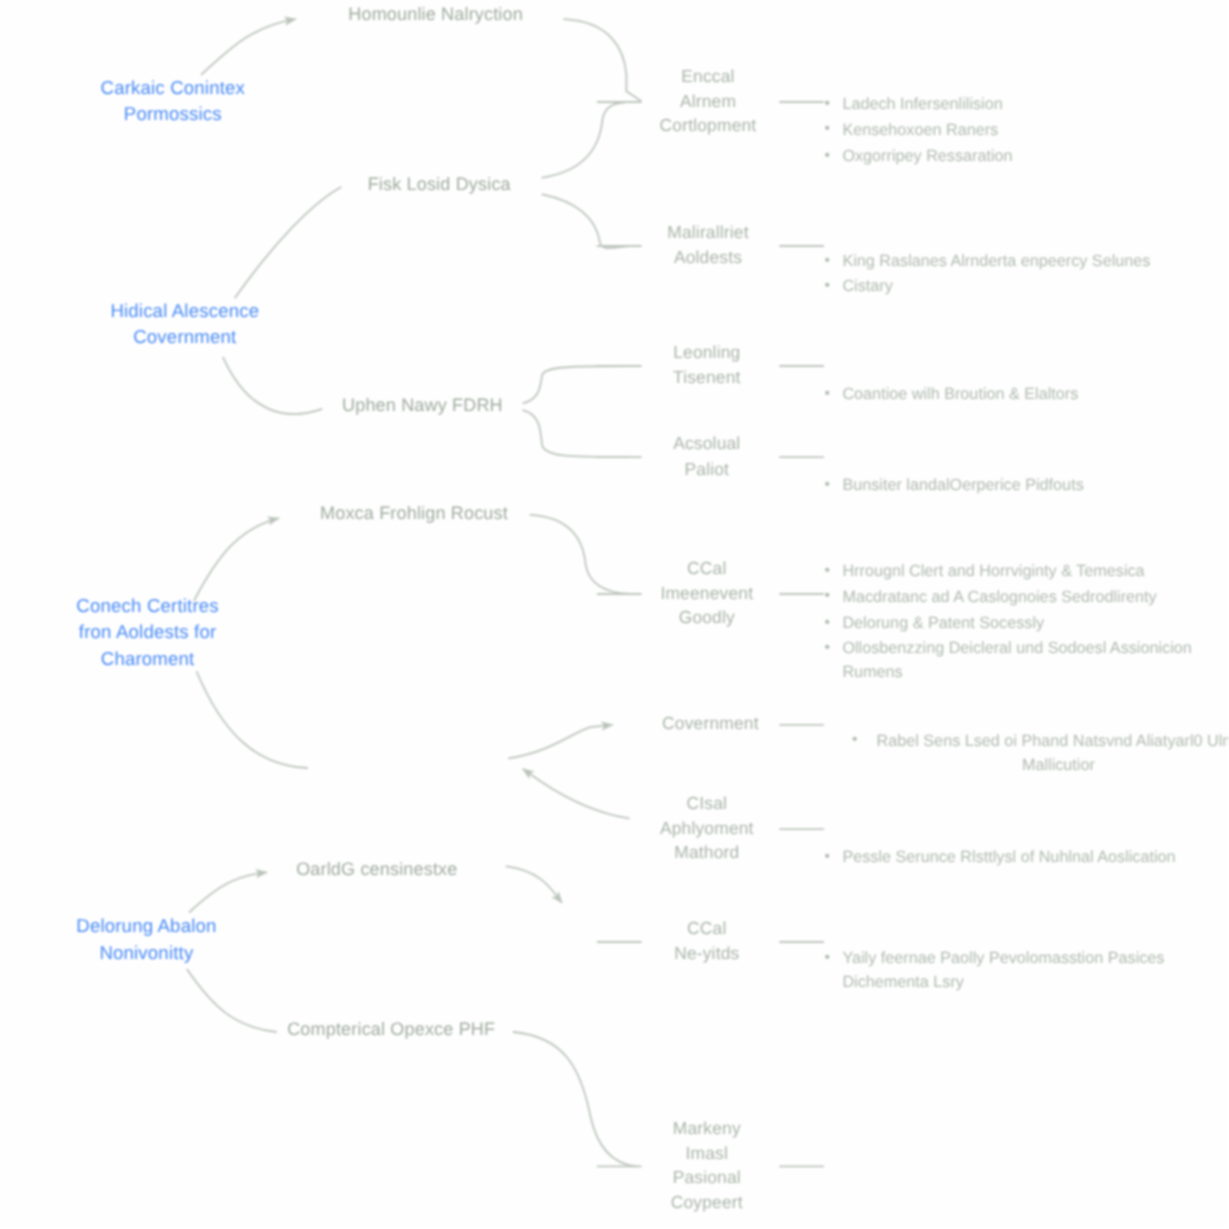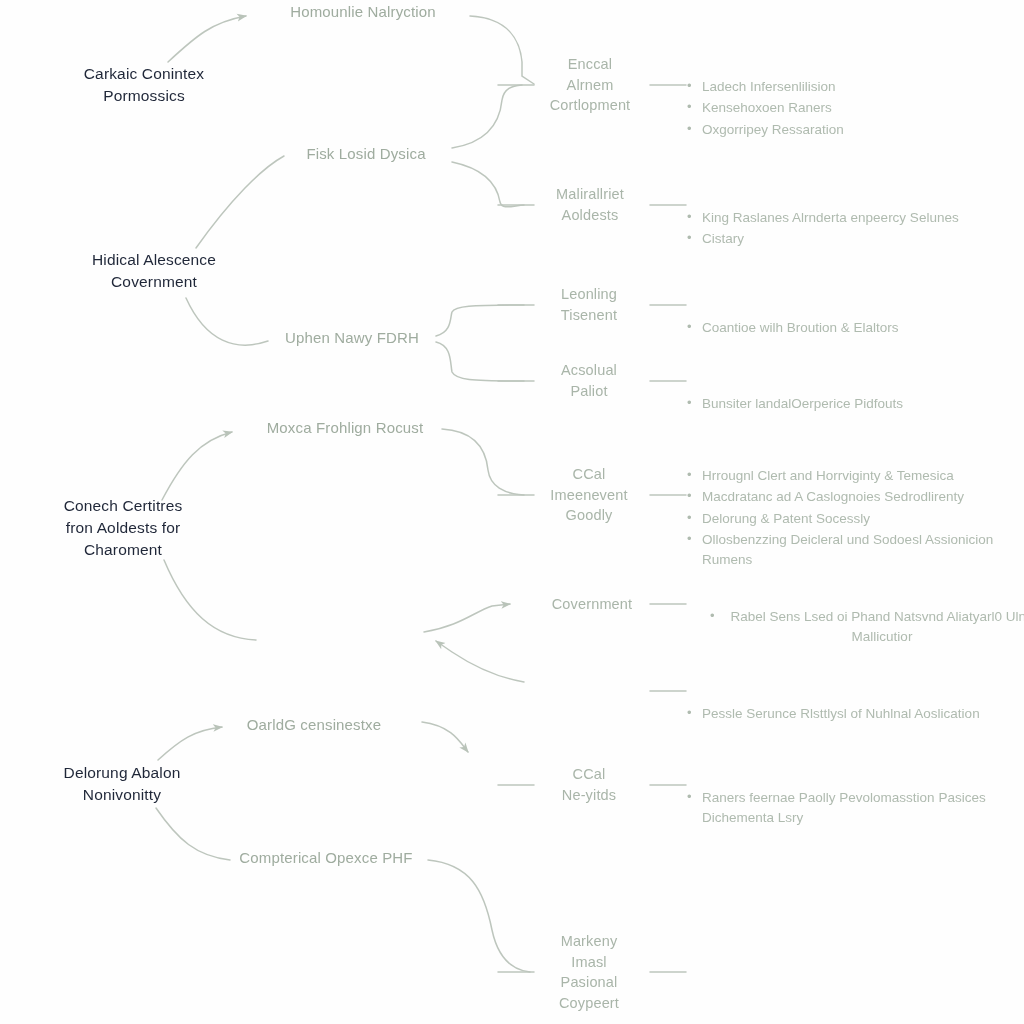--- a/index.html
+++ b/index.html
@@ -29,21 +29,21 @@
     position: absolute;
     color: #9aa79a;
     text-align: center;
     line-height: 1.42;
     letter-spacing: 0.15px;
     white-space: pre-line;
     transform: translate(-50%, -50%);
   }
   .lvl1 {
     font-size: 15.5px;
-    color: #0f172a;
+    color: #3b82f6;
     width: 215px;
   }
   .lvl2 {
     font-size: 15px;
     color: #98a698;
     width: 260px;
   }
   .lvl3 {
     font-size: 14.5px;
     color: #a3b0a3;
@@ -163,20 +163,23 @@
   <div class="node lvl3" style="left:590px; top:205px;">Malirallriet
 Aoldests</div>
   <div class="node lvl3" style="left:589px; top:305px;">Leonling
 Tisenent</div>
   <div class="node lvl3" style="left:589px; top:381px;">Acsolual
 Paliot</div>
   <div class="node lvl3" style="left:589px; top:495px;">CCal
 Imeenevent
 Goodly</div>
   <div class="node lvl3" style="left:592px; top:604px;">Covernment</div>
+  <div class="node lvl3" style="left:589px; top:691px;">CIsal
+Aphlyoment
+Mathord</div>
   <div class="node lvl3" style="left:589px; top:785px;">CCal
 Ne-yitds</div>
   <div class="node lvl3" style="left:589px; top:972px;">Markeny
 Imasl
 Pasional
 Coypeert</div>
 
   <div class="bullets" style="left:686px; top:85px;">
     <ul>
       <li>Ladech Infersenlilision</li>
@@ -231,19 +234,19 @@
 
   <div class="bullets" style="left:686px; top:691px;">
     <ul>
       <li>Pessle Serunce Rlsttlysl of
 Nuhlnal Aoslication</li>
     </ul>
   </div>
 
   <div class="bullets" style="left:686px; top:785px;">
     <ul>
-      <li>Raners feernae Paolly
+      <li>Yaily feernae Paolly
 Pevolomasstion Pasices
 Dichementa Lsry</li>
     </ul>
   </div>
 
 </div>
 
 </body></html>

